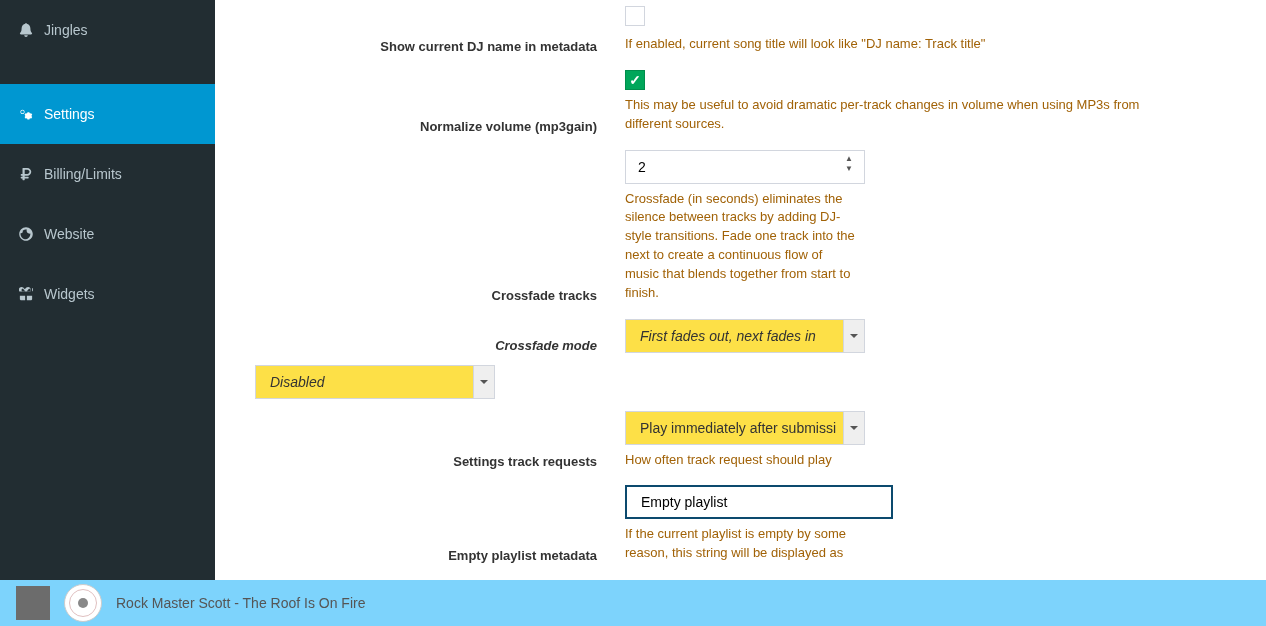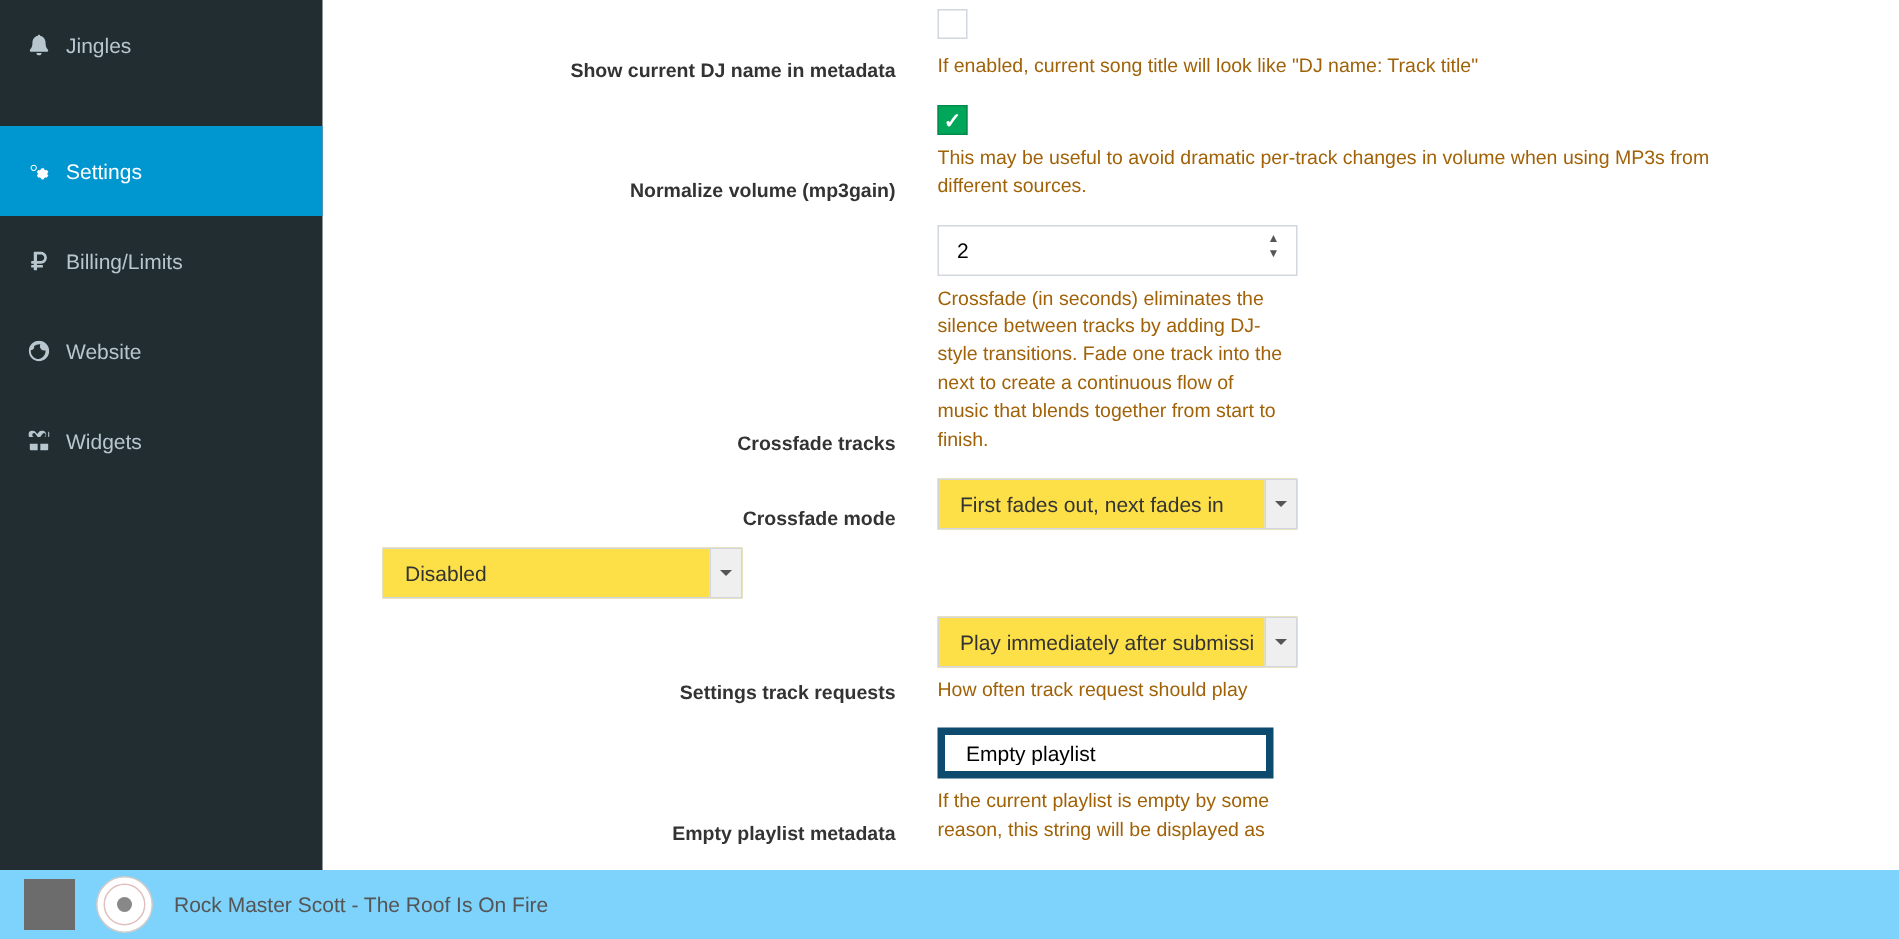--- a/index.html
+++ b/index.html
@@ -40,21 +40,21 @@
     
     .main {
       position: absolute;
       left: 215px; top: 0; right: 0;
       height: 580px;
       padding: 6px 40px 0 40px;
       overflow: hidden;
       color: #333;
     }
     .form-row { display: flex; margin-bottom: 16px; align-items: flex-end; }
-    .form-row.tight { margin-bottom: 12px; }
+    .form-row.tight { margin-bottom: 12px; font-style: italic; }
     .form-label {
       width: 370px;
       text-align: right;
       padding-right: 28px;
       padding-top: 3px;
       font-weight: 700;
       font-size: 13px;
       color: #333;
     }
     .form-control {
@@ -124,23 +124,23 @@
       position: absolute;
       right: 6px; top: 14px;
       width: 0; height: 0;
       border-left: 4px solid transparent;
       border-right: 4px solid transparent;
       border-top: 4px solid #555;
       z-index: 1;
     }
     
     .text-input {
-      width: 224px; height: 34px;
+      width: 268px; height: 34px;
       padding: 0 14px;
-      border: 5px solid #0c4a6e;
+      border: 2px solid #0c4a6e;
       font-size: 14px;
     }
     
     .footer {
       position: absolute;
       left: 0; right: 0; bottom: 0;
       height: 46px;
       background: #7dd3fc;
       display: flex;
       align-items: center;

